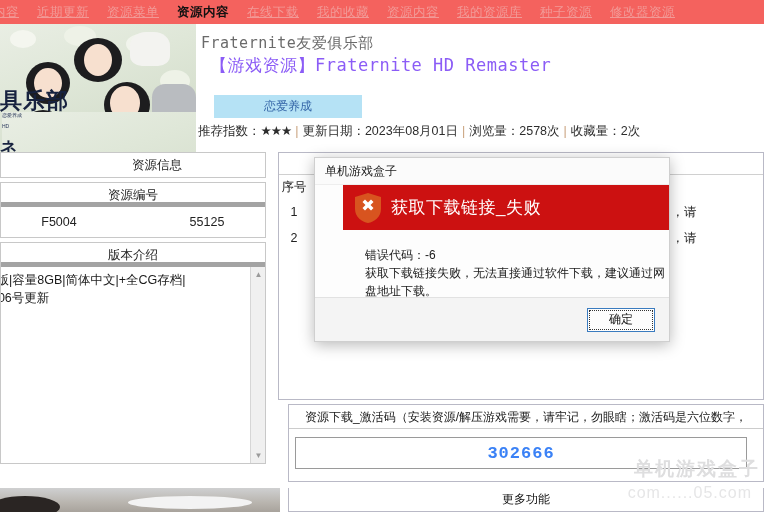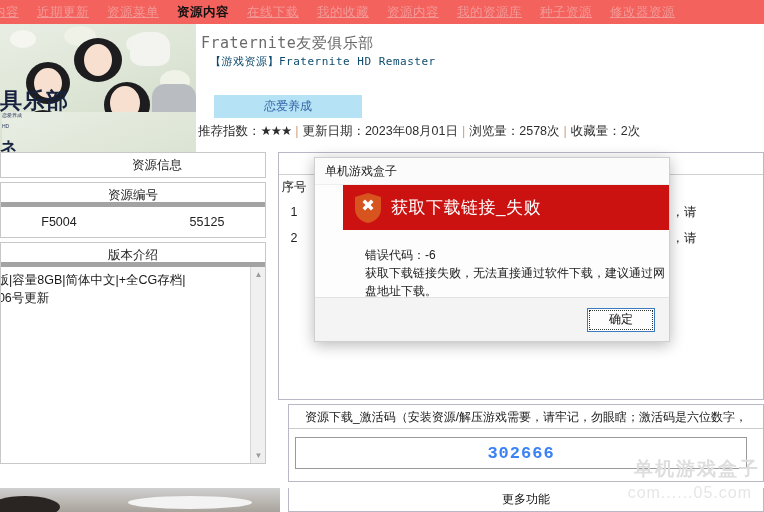--- a/index.html
+++ b/index.html
@@ -63,21 +63,21 @@
     background: #fff;
   }
   .game-title-cn {
     position:absolute; left:5px; top:10px;
     font-family:"DejaVu Sans Mono","Liberation Mono",monospace;
     font-size:15px; color:#6a6a6a; letter-spacing:.5px; white-space:nowrap;
   }
   .game-title-sub {
     position:absolute; left:14px; top:30px;
     font-family:"DejaVu Sans Mono","Liberation Mono",monospace;
-    font-size:11px; color:#0c4a6e; letter-spacing:.5px; white-space:nowrap;
+    font-size:17px; color:#8b5cf6; letter-spacing:.5px; white-space:nowrap;
   }
   .tag {
     position:absolute; left:18px; top:71px; width:148px; height:23px;
     background:#b5e2f5; color:#3566a8; font-size:12px;
     display:flex; align-items:center; justify-content:center;
   }
   .meta {
     position:absolute; left:2px; top:99px;
     font-size:12.5px; color:#2d2d2d; white-space:nowrap;
   }

